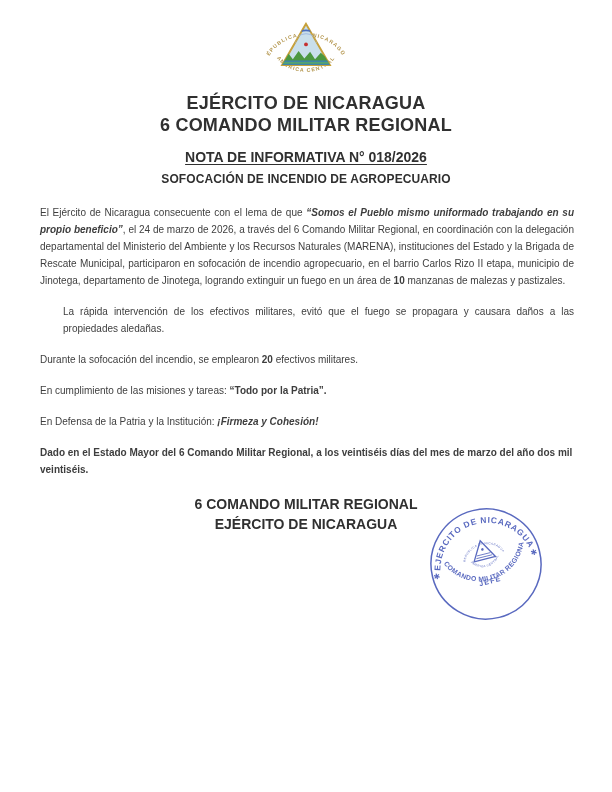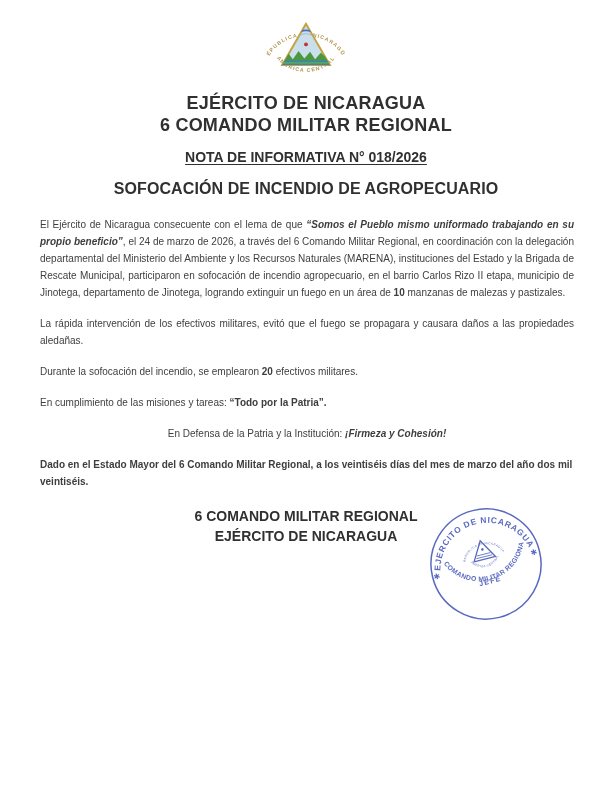--- a/index.html
+++ b/index.html
@@ -17,22 +17,22 @@
   .title-line {
     font-size: 18px; font-weight: bold; line-height: 22px;
     color: #303030; letter-spacing: 0.2px; margin: 0;
   }
   .note-number {
     text-align: center; margin-top: 13px;
     font-size: 14px; font-weight: bold; color: #303030;
   }
   .note-number span { text-decoration: underline; text-underline-offset: 2px; }
   .subject {
-    text-align: center; margin-top: 15px;
-    font-size: 16px; font-weight: bold; color: #303030; letter-spacing: 0.1px;
+    text-align: center; margin-top: 7px;
+    font-size: 12px; font-weight: bold; color: #303030; letter-spacing: 0.1px;
   }
   .body-text {
     margin: 18px 38px 0 40px;
     font-size: 10px; line-height: 17px; color: #3e3e3e;
   }
   .body-text p { margin: 0 0 14px 0; }
   .signature { text-align: center; margin-top: 16px; }
   .signature div {
     font-size: 14px; font-weight: bold; line-height: 20px; color: #303030;
   }
@@ -82,24 +82,24 @@
   </div>
 
   <div class="note-number">
     <span>NOTA DE INFORMATIVA N° 018/2026</span>
   </div>
 
   <div class="subject">SOFOCACIÓN DE INCENDIO DE AGROPECUARIO</div>
 
   <div class="body-text">
       <p style="text-align: justify;"><span>El Ejército de Nicaragua consecuente con el lema de que </span><span style="font-weight: bold; font-style: italic;">“Somos el Pueblo mismo uniformado trabajando en su propio beneficio”</span><span>, el 24 de marzo de 2026, a través del 6 Comando Militar Regional, en coordinación con la delegación departamental del Ministerio del Ambiente y los Recursos Naturales (MARENA), instituciones del Estado y la Brigada de Rescate Municipal, participaron en sofocación de incendio agropecuario, en el barrio Carlos Rizo II etapa, municipio de Jinotega, departamento de Jinotega, logrando extinguir un fuego en un área de </span><span style="font-weight: bold;">10</span><span> manzanas de malezas y pastizales.</span></p>
-      <p style="text-align: justify;"><span>La rápida intervención de los efectivos militares, evitó que el fuego se propagara y causara daños a las propiedades aledañas.</span></p>
+      <p style="text-align: justify; margin-left: 23px;"><span>La rápida intervención de los efectivos militares, evitó que el fuego se propagara y causara daños a las propiedades aledañas.</span></p>
       <p style="text-align: left;"><span>Durante la sofocación del incendio, se emplearon </span><span style="font-weight: bold;">20</span><span> efectivos militares.</span></p>
       <p style="text-align: left;"><span>En cumplimiento de las misiones y tareas: </span><span style="font-weight: bold; ">“Todo por la Patria”.</span></p>
-      <p style="text-align: center;"><span>En Defensa de la Patria y la Institución: </span><span style="font-weight: bold; font-style: italic;">¡Firmeza y Cohesión!</span></p>
+      <p style="text-align: left;"><span>En Defensa de la Patria y la Institución: </span><span style="font-weight: bold; font-style: italic;">¡Firmeza y Cohesión!</span></p>
       <p style="text-align: left; font-weight: bold;"><span>Dado en el Estado Mayor del 6 Comando Militar Regional, a los veintiséis días del mes de marzo del año dos mil veintiséis.</span></p>
     </div>
 
   <div class="signature">
     <div>6 COMANDO MILITAR REGIONAL</div>
     <div>EJÉRCITO DE NICARAGUA</div>
   </div>
 
   <svg class="stamp" viewBox="0 0 120 120" xmlns="http://www.w3.org/2000/svg">
     <defs>

